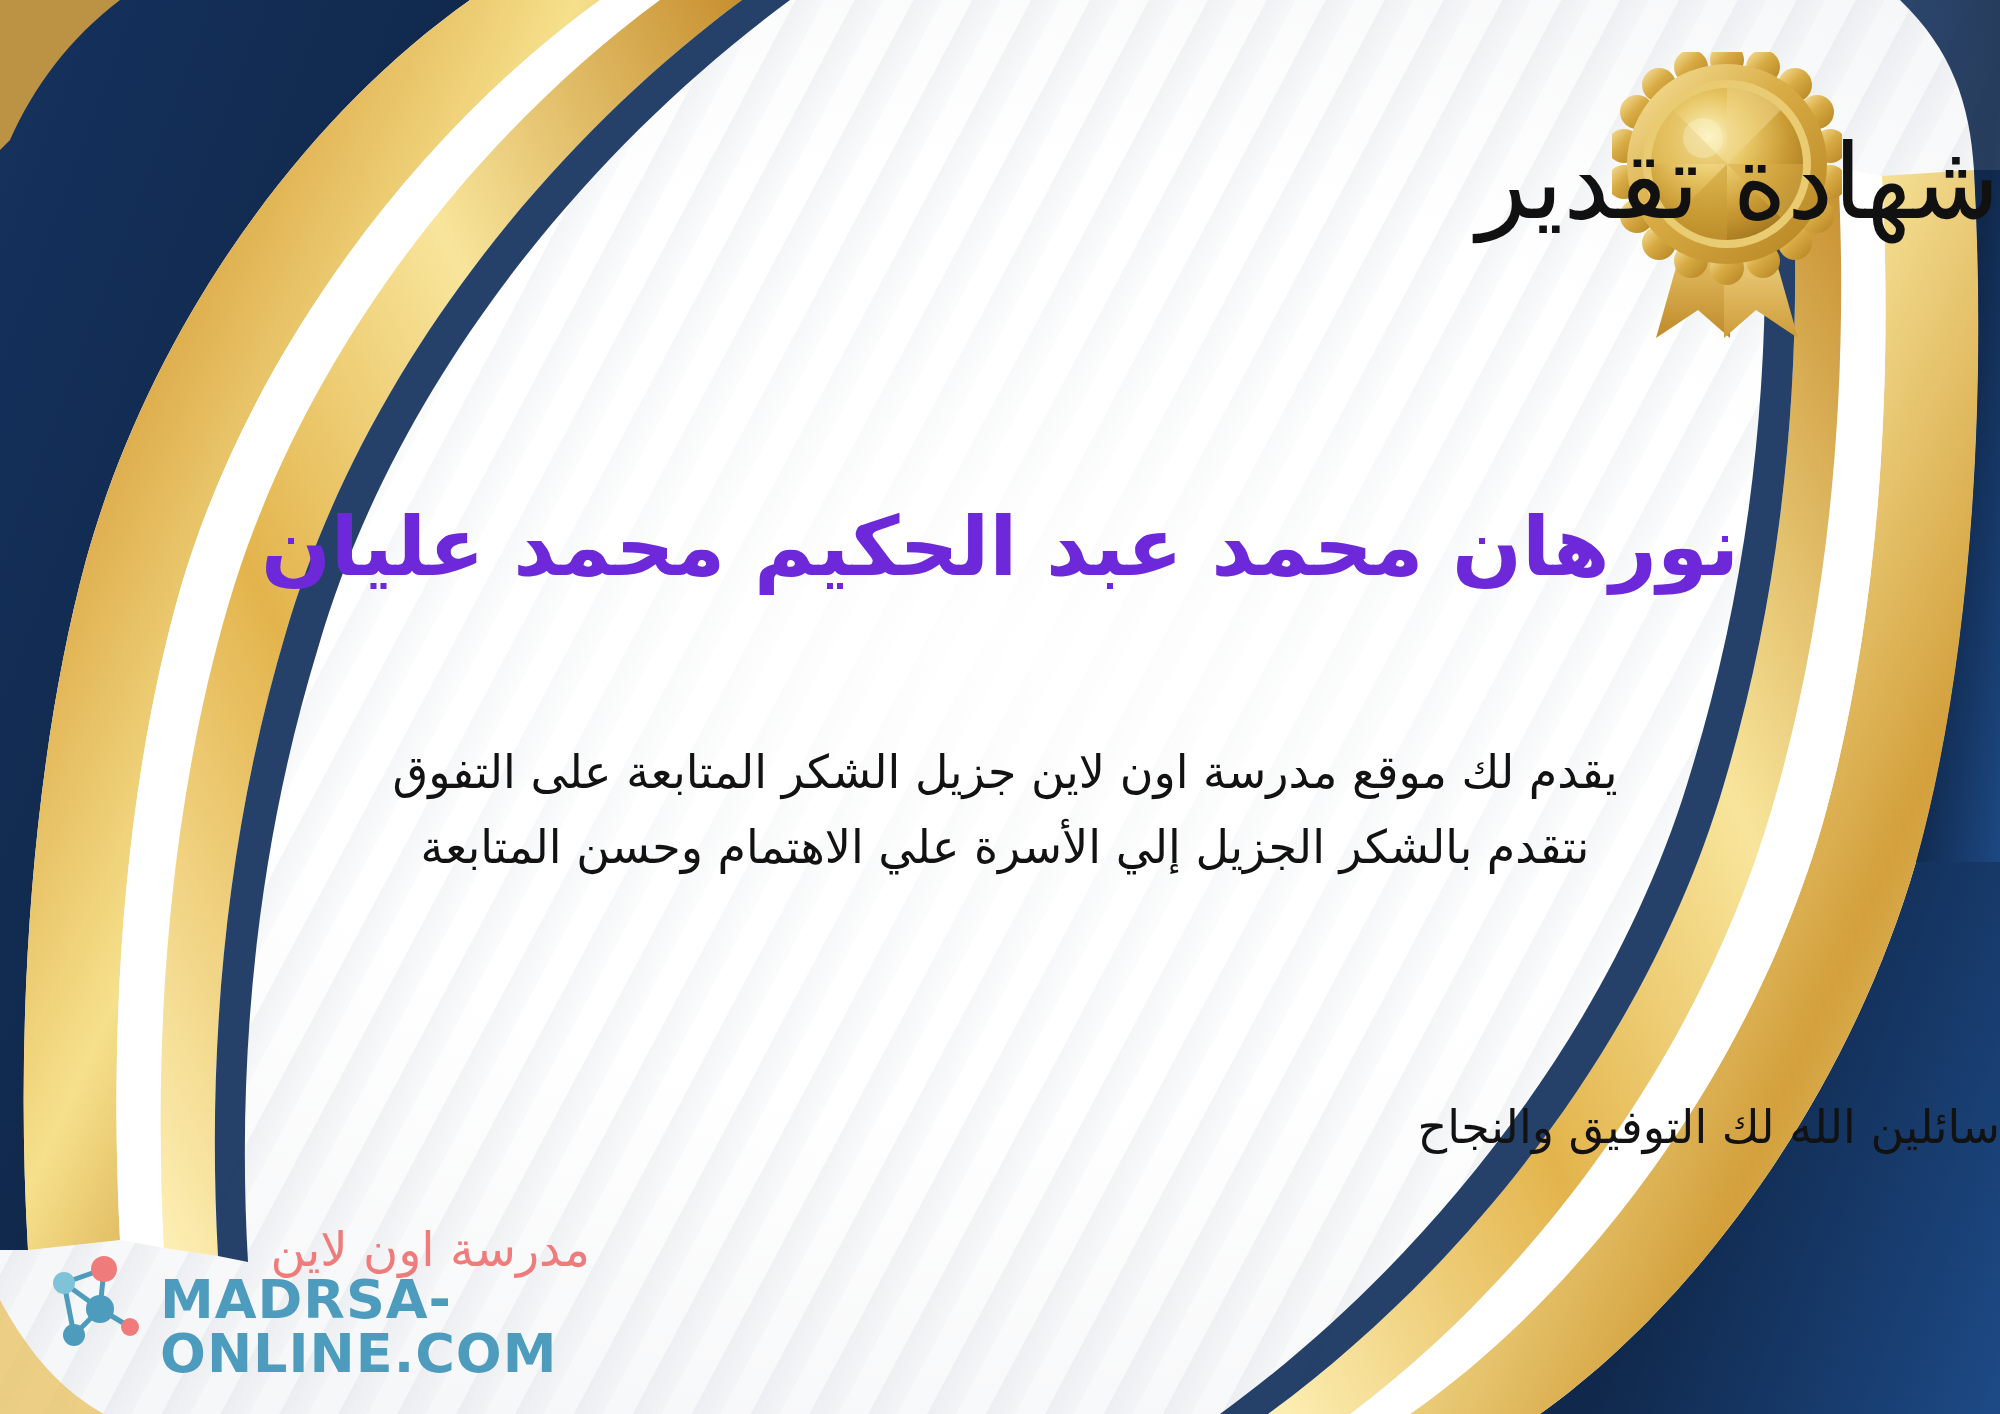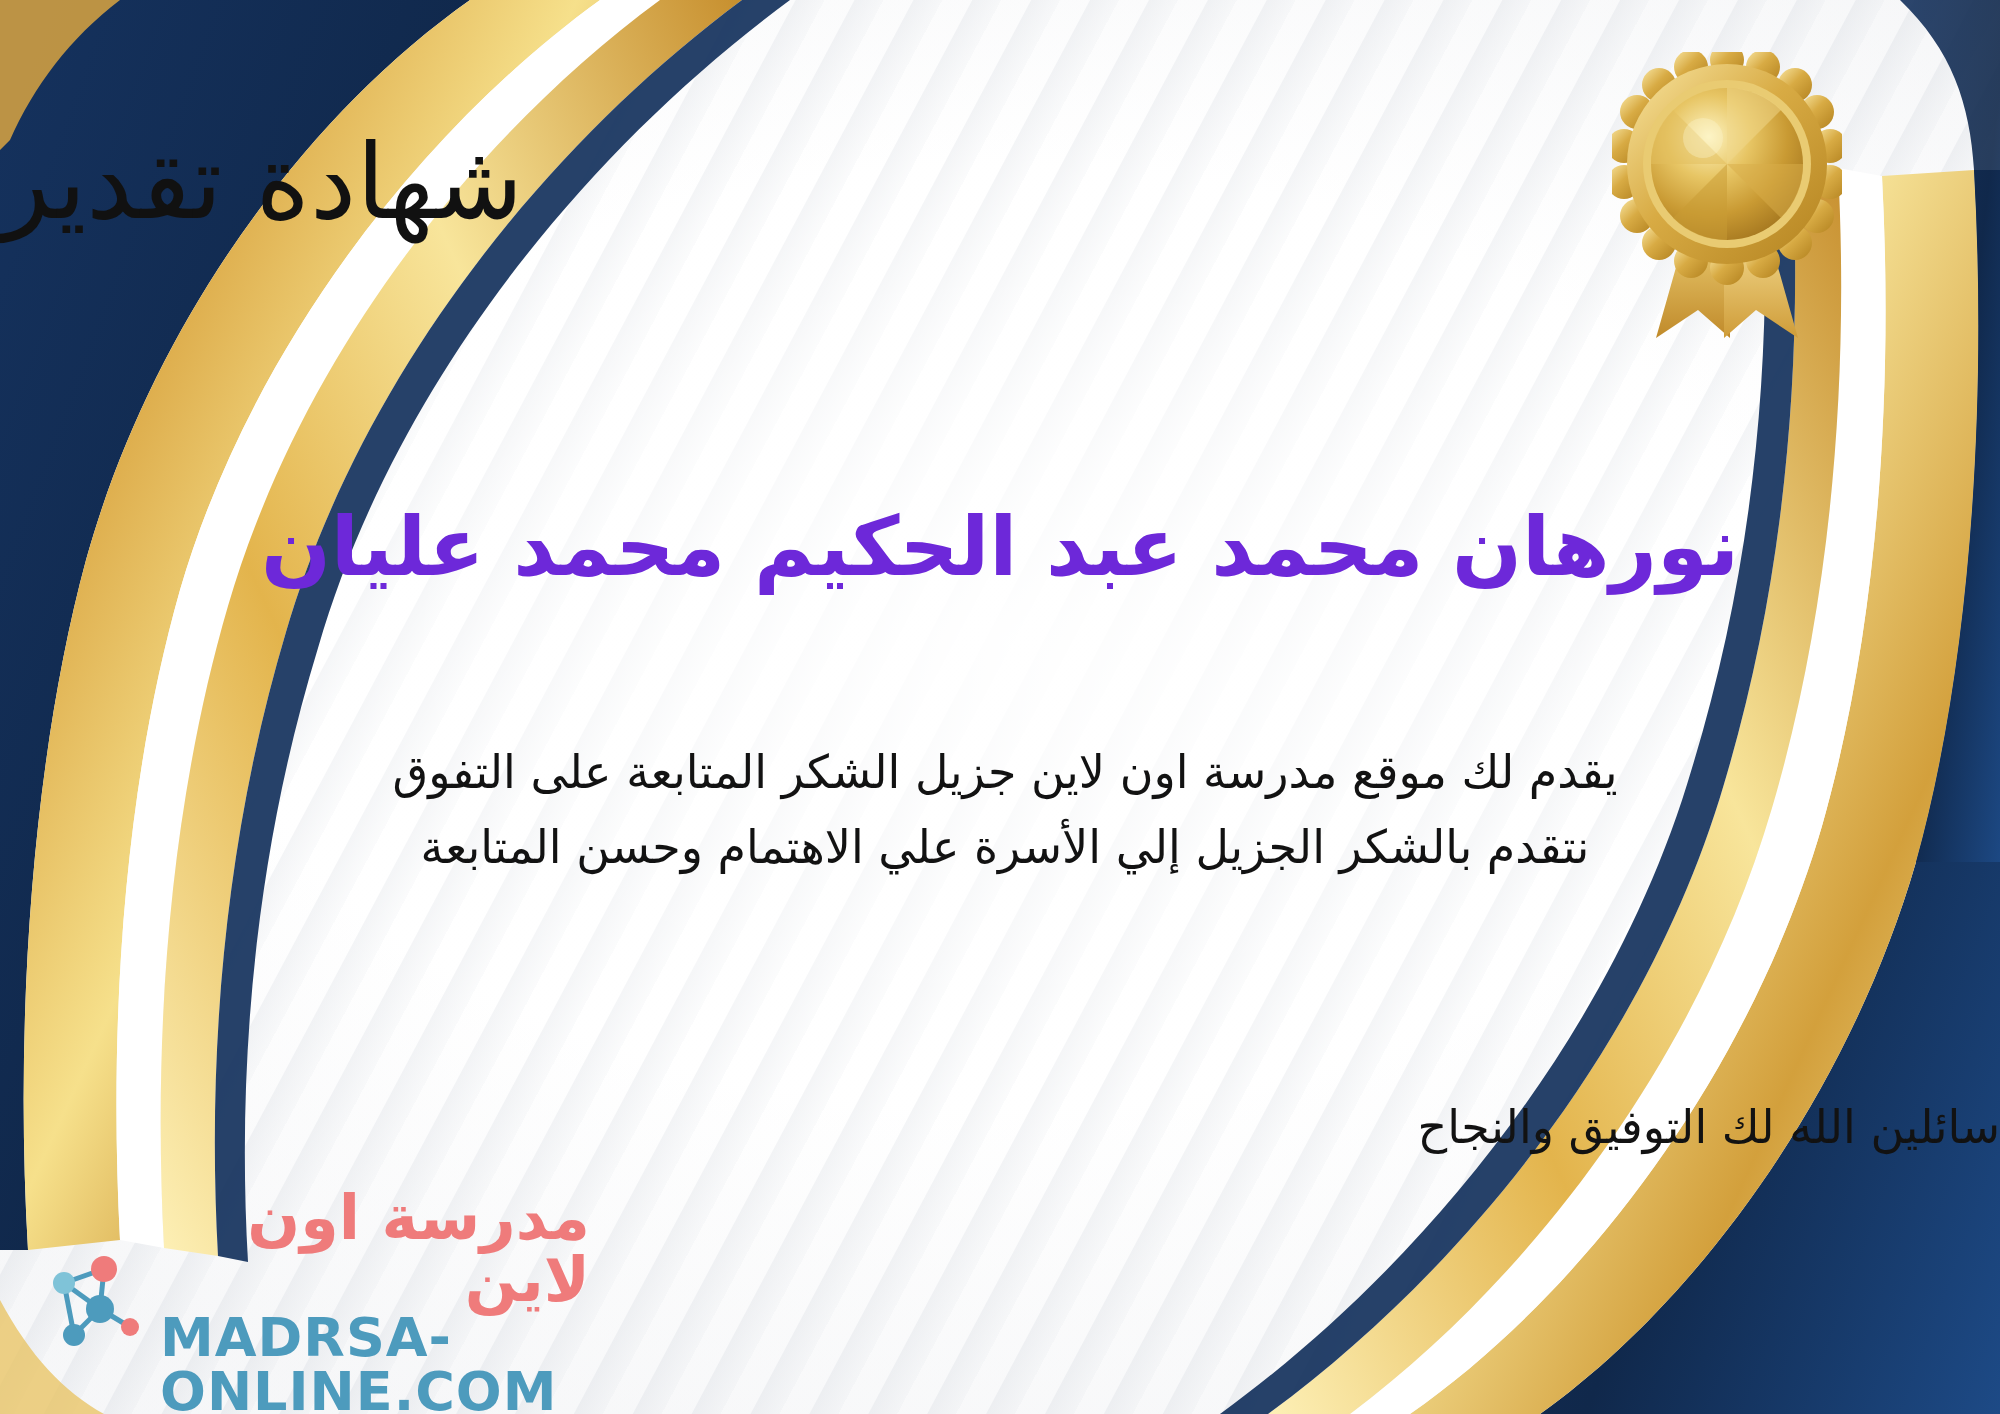--- a/index.html
+++ b/index.html
@@ -46,21 +46,21 @@
   }
 
   
   .content{
     position:absolute;
     left:0;top:0;width:2000px;height:1414px;
   }
   .cert-title{
     position:absolute;
     top:128px;left:0;width:2000px;
-    text-align:left;
+    text-align:right;
     font-size:104px;
     font-weight:400;
     color:#111111;
     letter-spacing:0px;
     line-height:1.05;
     direction:rtl;
   }
   .recipient-name{
     position:absolute;
     top:500px;left:0;width:2000px;
@@ -109,22 +109,22 @@
     align-items:center;
     gap:10px;
   }
   .brand-text{
     display:flex;flex-direction:column;
     align-items:flex-start;
     line-height:1;
   }
   .brand-ar{
     direction:rtl;
-    font-size:62px;
-    font-weight:700;
+    font-size:48px;
+    font-weight:400;
     color:#ef7b7b;
     letter-spacing:0px;
     margin-bottom:0;
   }
   .brand-url{
     font-size:54px;
     font-weight:700;
     color:#4d9bbd;
     letter-spacing:1px;
     direction:ltr;

